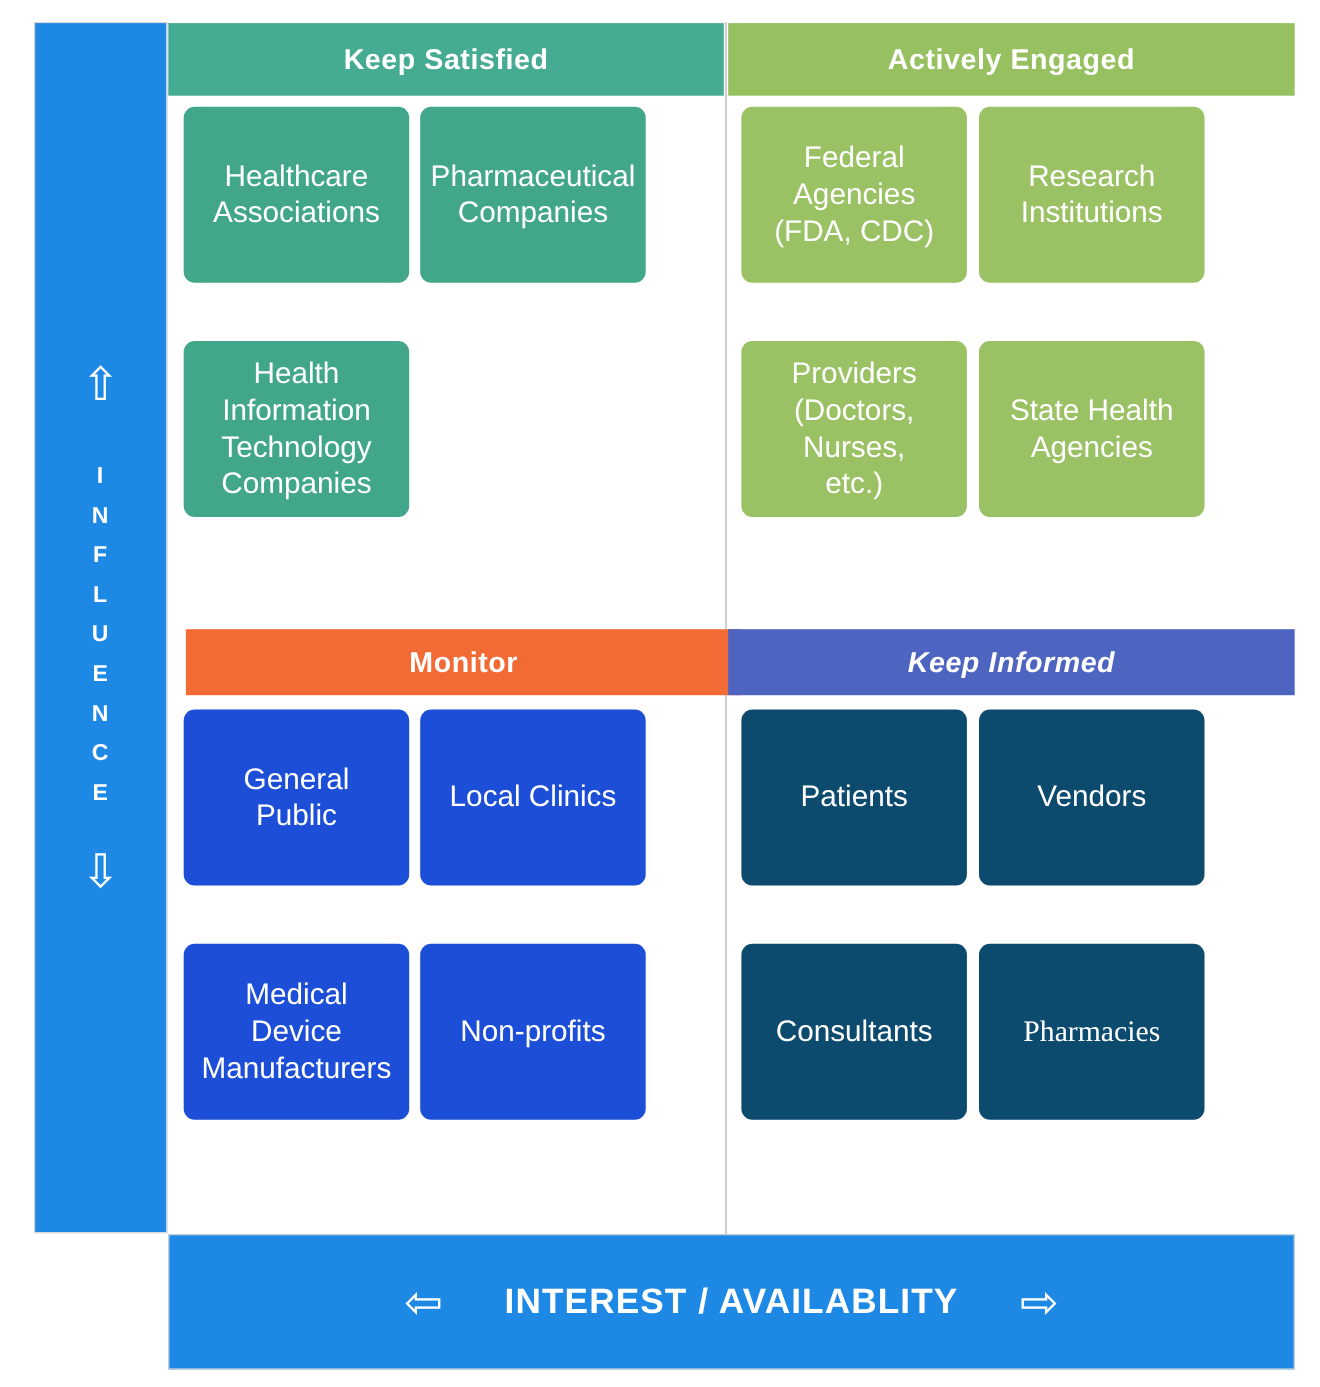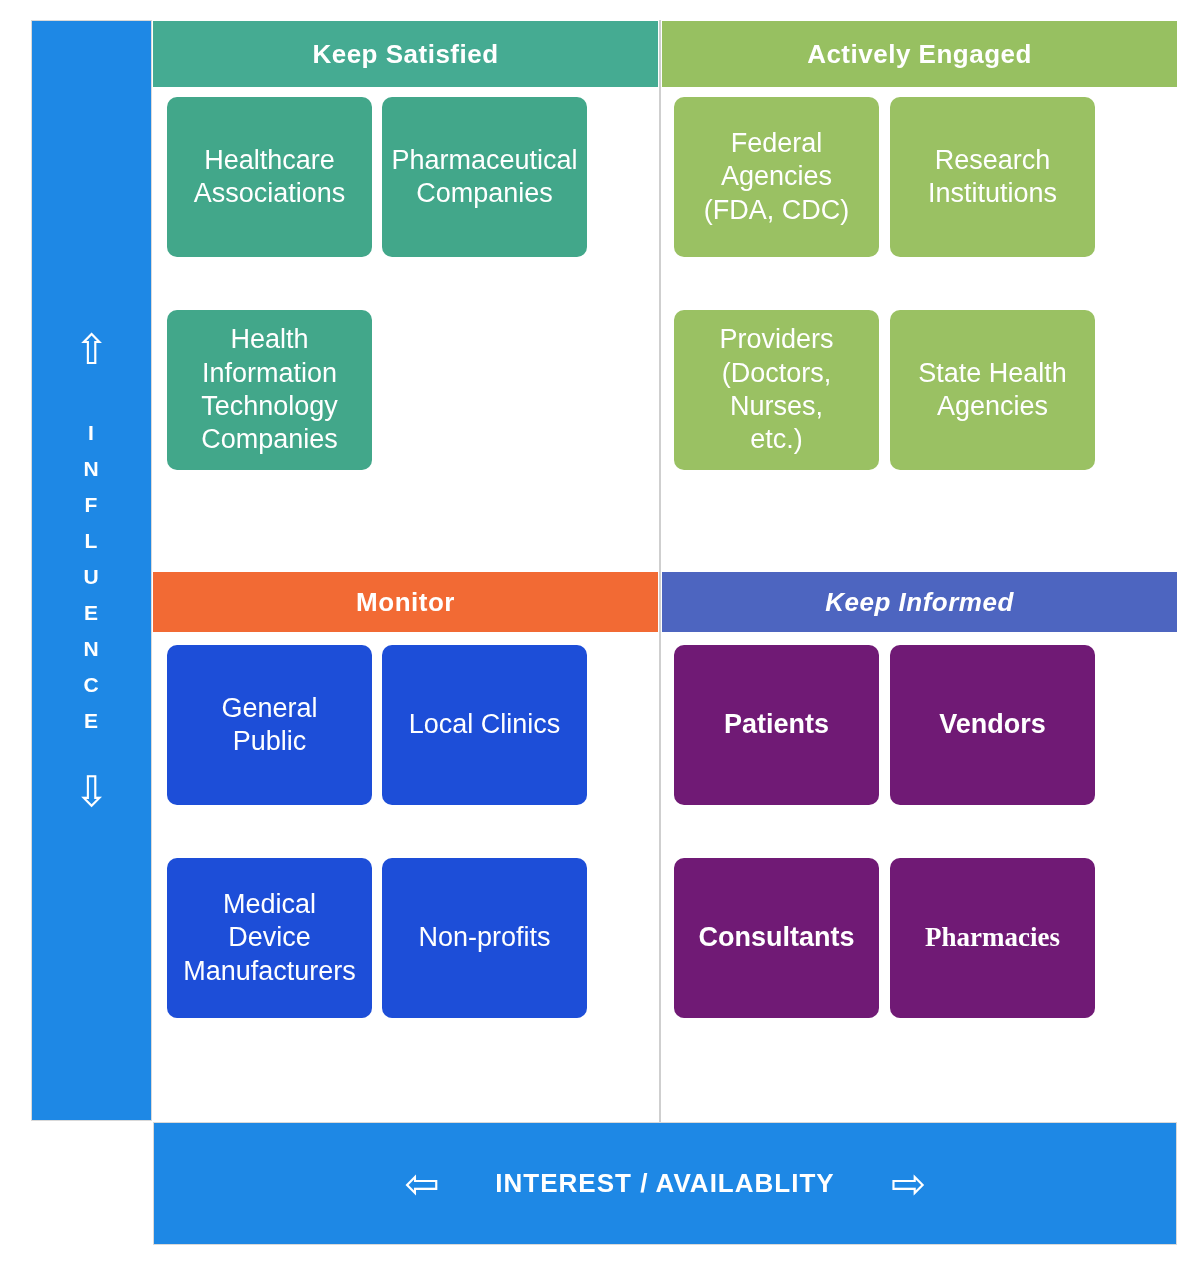--- a/index.html
+++ b/index.html
@@ -22,47 +22,47 @@
   
   .divider{position:absolute;left:659px;top:20px;width:2px;height:1102px;background:#cfcfcf;}
 
   
   .qhdr{
     position:absolute;display:flex;align-items:center;justify-content:center;
     color:#ffffff;font-weight:bold;font-size:26px;letter-spacing:0.5px;
   }
   .hdr-ks{left:153px;top:21px;width:505px;height:66px;background:#45AB92;}
   .hdr-ae{left:662px;top:21px;width:515px;height:66px;background:#97C061;}
-  .hdr-mo{left:153px;top:572px;width:505px;height:60px;background:#F26A34;}
+  .hdr-mo{left:169px;top:572px;width:505px;height:60px;background:#F26A34;}
   .hdr-ki{left:662px;top:572px;width:515px;height:60px;background:#4D65C0;font-style:italic;}
 
   
   .card{
     position:absolute;width:205px;height:160px;border-radius:10px;
     display:flex;align-items:center;justify-content:center;text-align:center;
     color:#ffffff;font-size:27px;line-height:1.24;white-space:pre-line;
     padding:0 16px;box-sizing:border-box;
   }
   .teal{background:#42A78A;}
   .green{background:#9AC163;}
   .orange{background:#1d4ed8;}
-  .indigo{background:#701a75;font-weight:bold;}
+  .indigo{background:#0c4a6e;}
   .serif{font-family:"Liberation Serif",serif;}
 
   .colL1{left:167px}.colL2{left:382px}.colR1{left:674px}.colR2{left:890px}
   .rowT1{top:97px}.rowT2{top:310px}.rowB1{top:645px}.rowB2{top:858px}
 
   
   .bottom-bar{
     position:absolute;left:153px;top:1122px;width:1024px;height:123px;
     background:#1E88E5;border:1px solid #d9d9d9;box-sizing:border-box;
     display:flex;align-items:center;justify-content:center;gap:56px;color:#ffffff;
   }
   .arrow-h{font-family:"DejaVu Sans",sans-serif;font-size:42px;line-height:1;}
-  .axis-label{font-weight:bold;font-size:26px;letter-spacing:1px;}
+  .axis-label{font-weight:bold;font-size:32px;letter-spacing:1px;}
 </style>
 </head>
 <body>
 
 <div class="canvas">
 
   <aside class="sidebar">
     <div class="arrow-v">⇧</div>
     <div class="v-letters">I
 N

